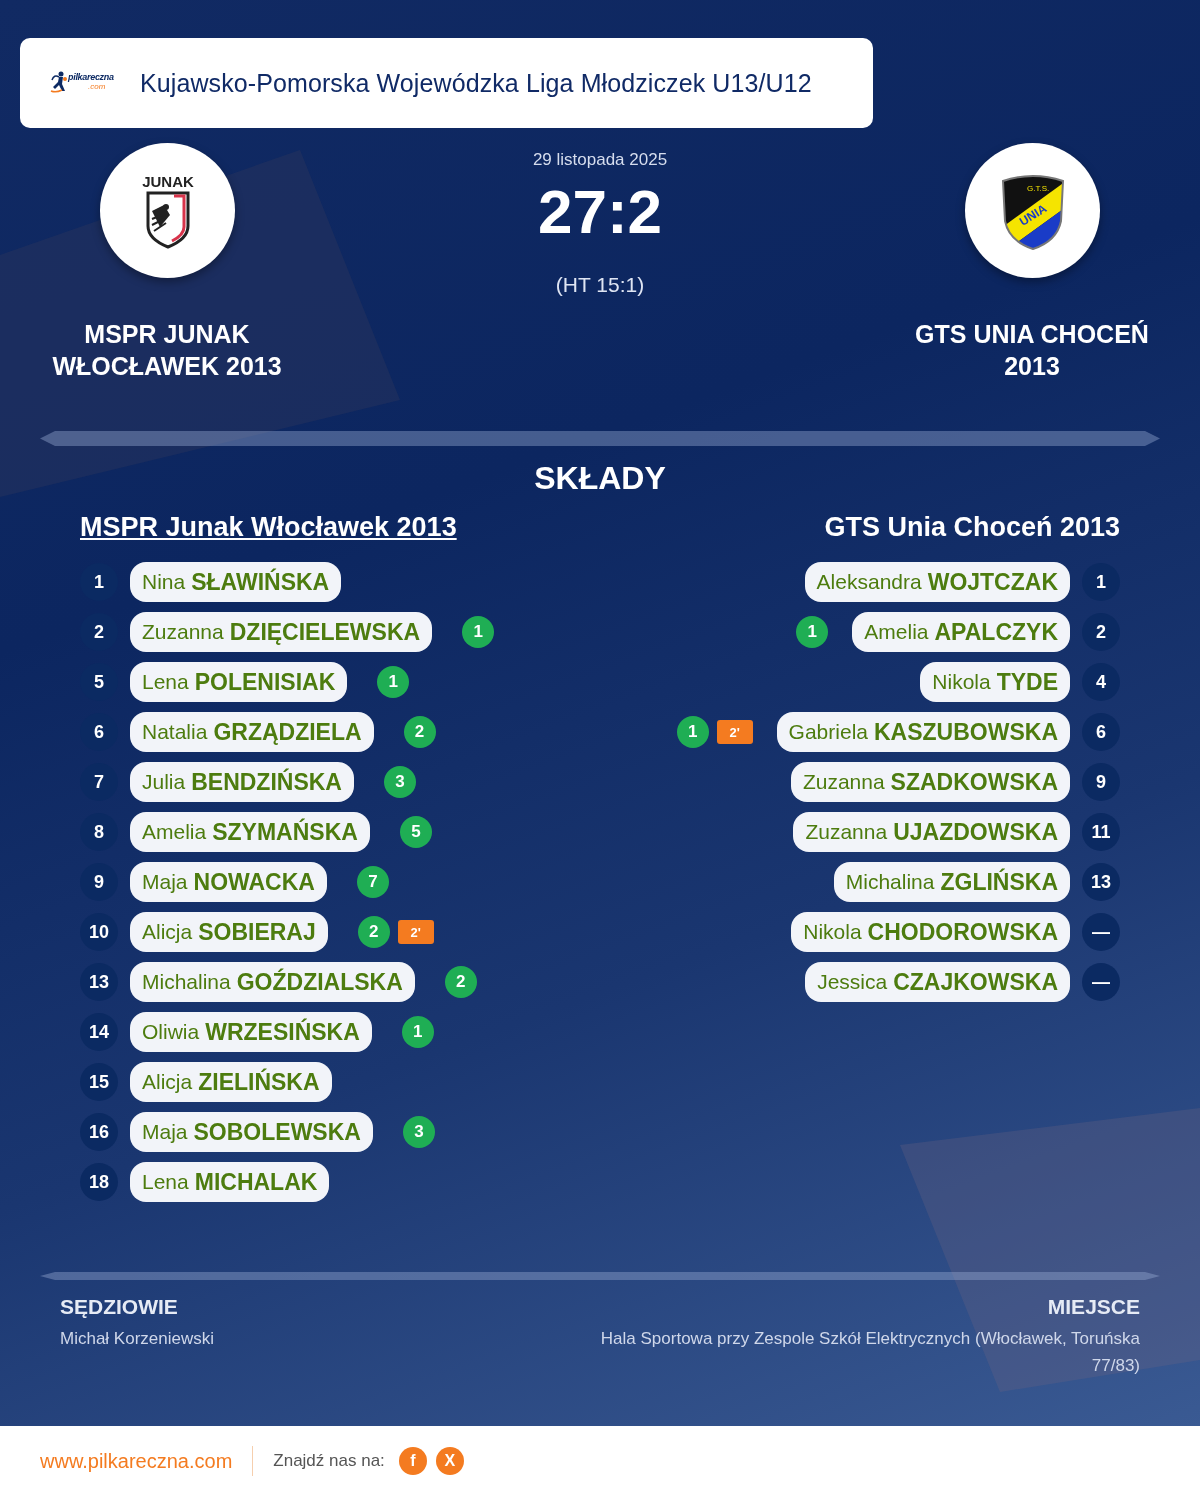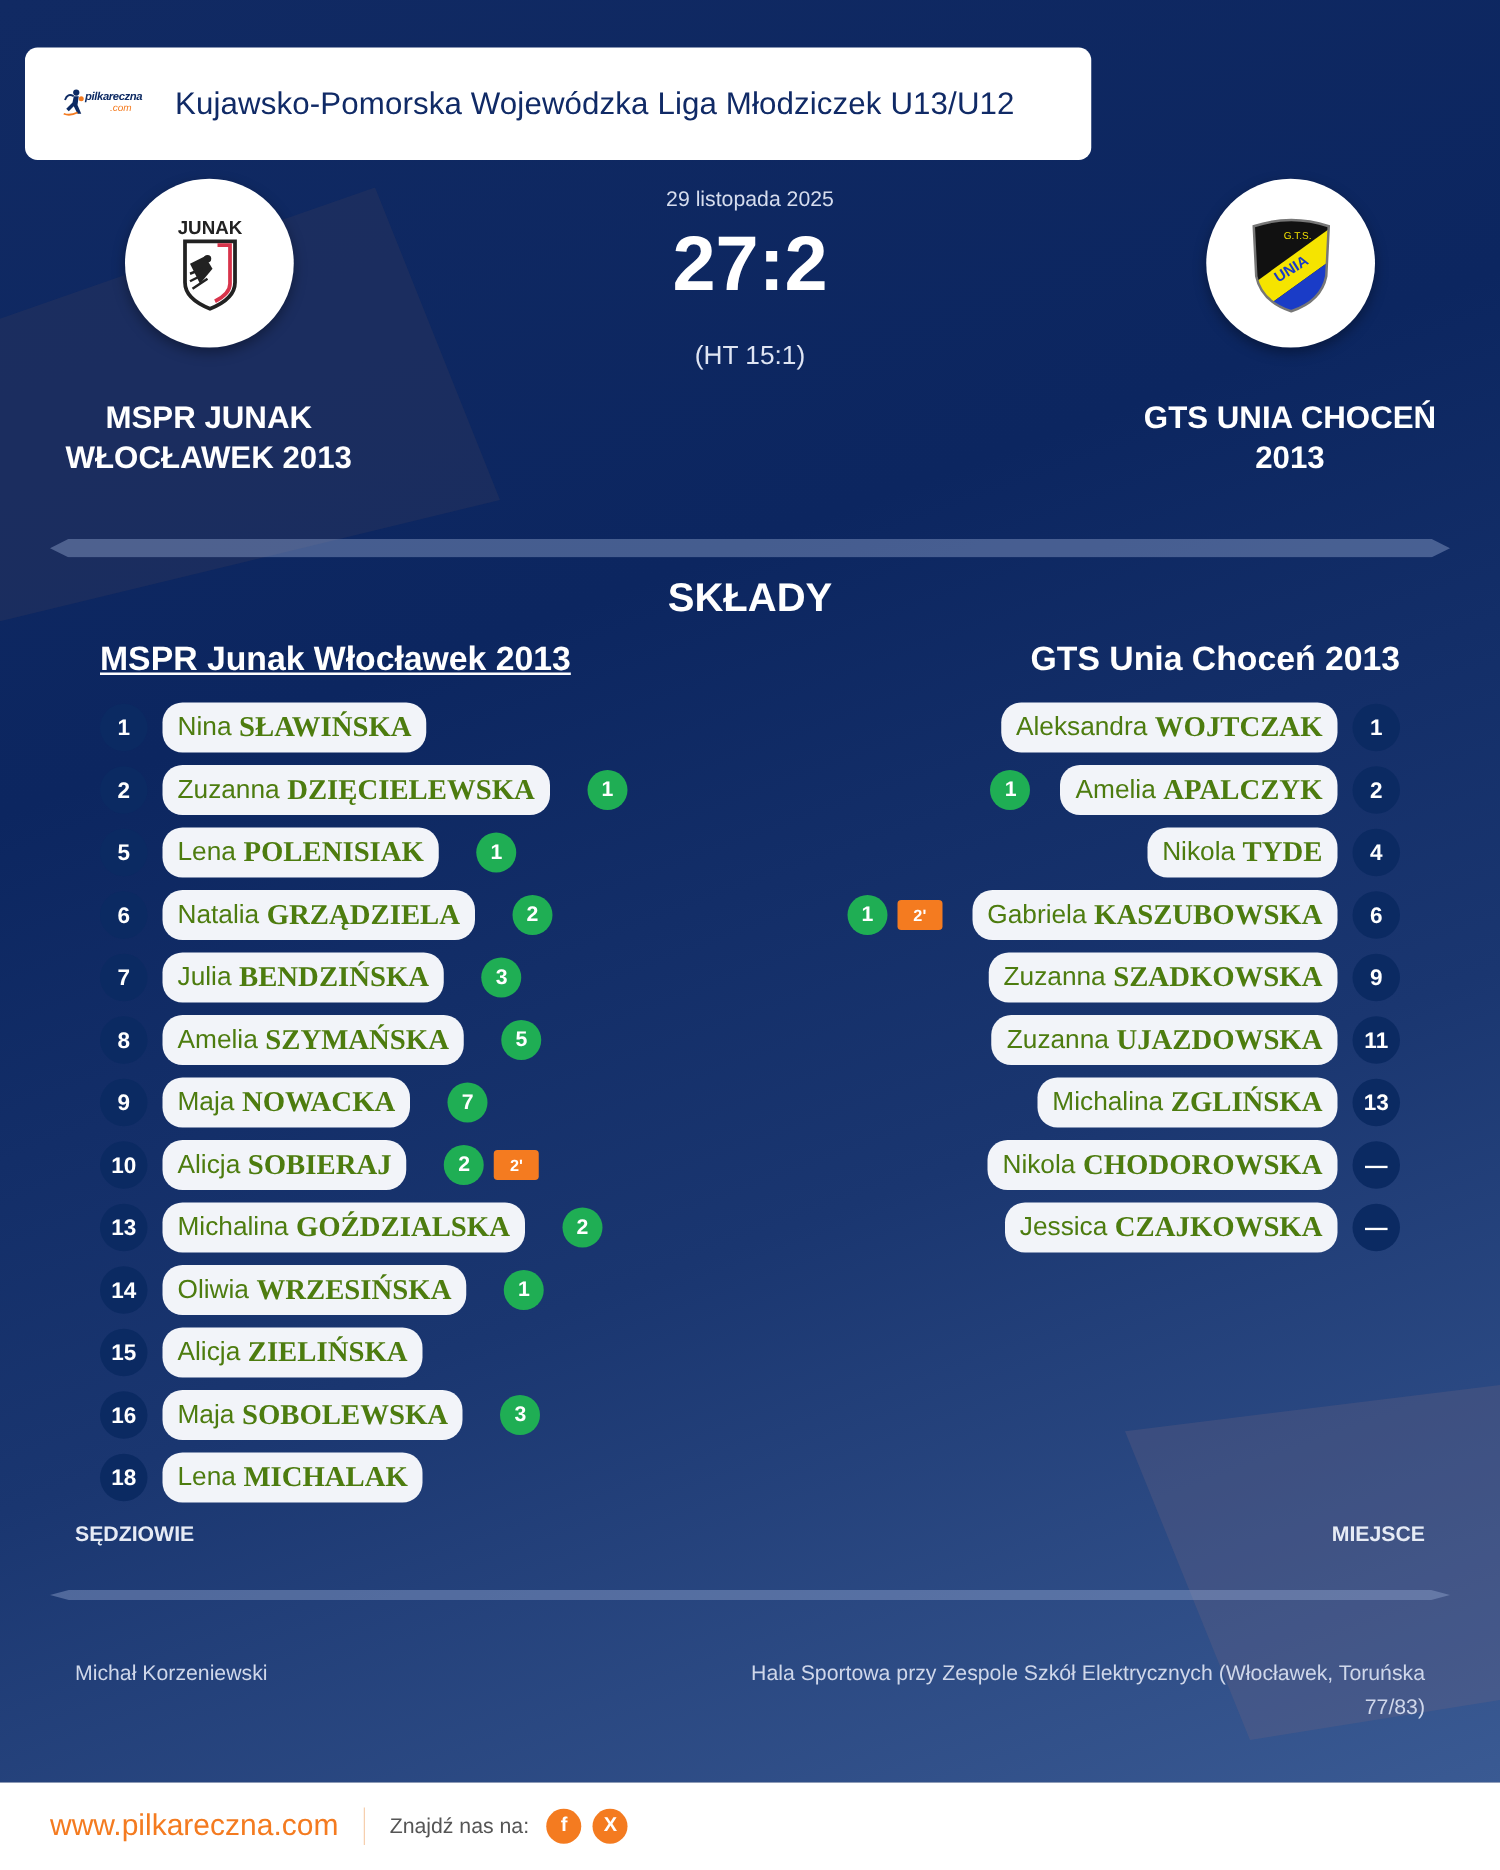--- a/index.html
+++ b/index.html
@@ -78,45 +78,45 @@
     color: #fff; font-weight: bold; font-size: 18px;
     display: flex; align-items: center; justify-content: center; flex: 0 0 38px;
   }
   .roster-home .num { margin-right: 12px; }
   .roster-away .num { margin-left: 12px; }
   .pill {
     background: #f2f4f9; border-radius: 16px; height: 40px; padding: 12px 12px;
     display: flex; align-items: center; color: #4d7c0f; font-size: 21px; white-space: nowrap;
   }
   .pill .first { margin-right: 6px; }
-  .pill .last { font-weight: bold; font-size: 23px; font-family: Liberation Serif, serif; }
+  .pill .last { font-weight: bold; font-size: 23px; }
   .goals {
     width: 32px; height: 32px; border-radius: 50%; background: #1fae54; color: #fff;
     font-weight: bold; font-size: 17px; display: flex; align-items: center; justify-content: center;
   }
   .susp {
     background: #f47b20; color: #fff; font-weight: bold; font-size: 13px; height: 24px; width: 36px;
     border-radius: 3px; display: flex; align-items: center; justify-content: center; margin-left: 8px;
   }
   .roster-home .stats { display: flex; align-items: center; margin-left: 30px; }
   .roster-away .stats { display: flex; align-items: center; margin-right: 24px; }
   .roster-away .stats .susp { margin-right: 0; }
 
-  .info-label { position: absolute; top: 1218px; color: #e6ebf5; font-weight: bold; font-size: 17px; }
+  .info-label { position: absolute; top: 1295px; color: #e6ebf5; font-weight: bold; font-size: 21px; }
   .info-value { position: absolute; top: 1325px; color: #cfd7ea; font-size: 17px; line-height: 27px; }
   .ref-label { left: 60px; }
   .ref-value { left: 60px; }
   .venue-label { right: 60px; }
   .venue-value { right: 60px; width: 560px; text-align: right; }
 
   .footer {
     position: absolute; left: 0; top: 1426px; width: 1200px; height: 70px; background: #fff;
     display: flex; align-items: center; padding-left: 40px;
   }
-  .footer-url { color: #f47b20; font-size: 24px; }
+  .footer-url { color: #f47b20; font-size: 20px; }
   .footer-sep { width: 1px; height: 30px; background: #f6cfae; margin: 0 20px; }
   .footer-find { color: #555; font-size: 17px; margin-right: 14px; }
   .social {
     width: 28px; height: 28px; border-radius: 50%; background: #f47b20; color: #fff; font-weight: bold;
     font-size: 16px; display: flex; align-items: center; justify-content: center; margin-right: 9px;
   }
 </style>
 </head>
 <body>
 

